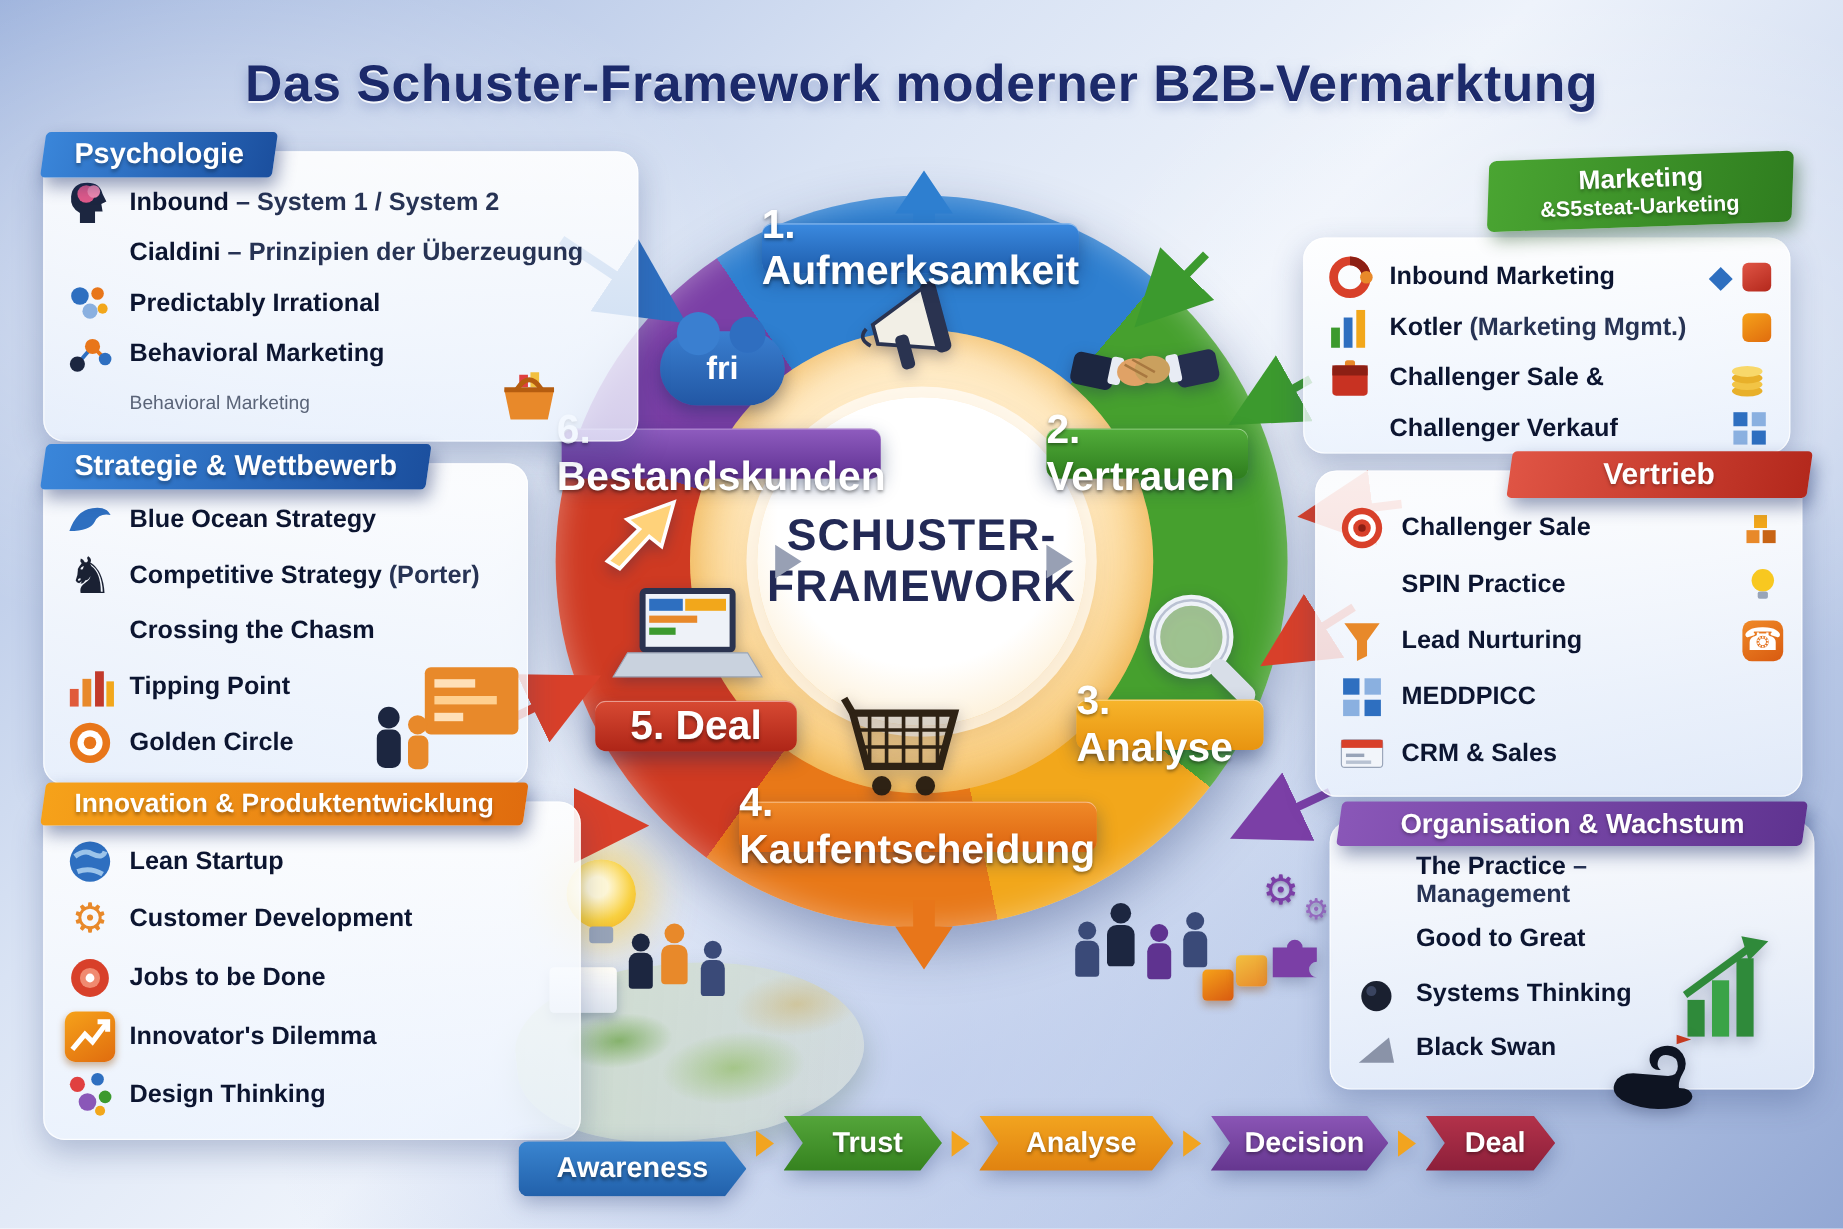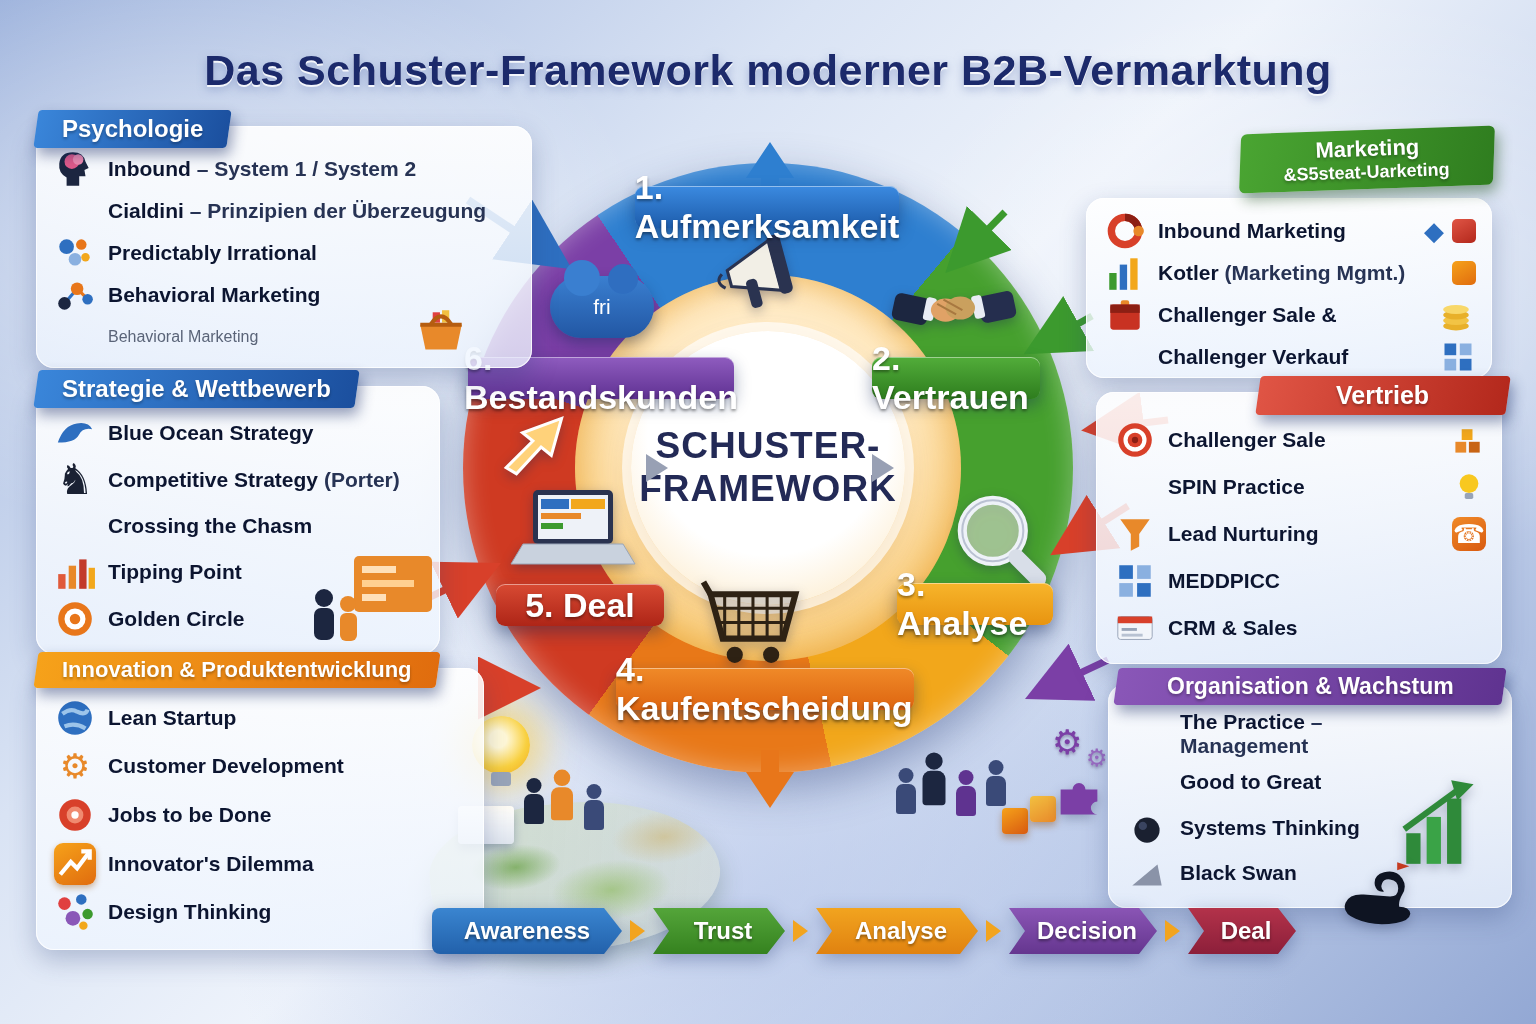--- a/index.html
+++ b/index.html
@@ -56,21 +56,21 @@
   .s6 { left:468px; top:357px; width:266px; background:linear-gradient(180deg,#8f5cbf,#5f3192); }
 
   .cloud {
     position:absolute; left:550px; top:276px; width:104px; height:62px; z-index:4;
     background:linear-gradient(180deg,#3a7fd0,#2257a4); border-radius:34px;
     display:flex; align-items:center; justify-content:center;
     box-shadow:0 6px 14px rgba(20,40,90,0.4);
   }
   .cloud::before { content:""; position:absolute; left:14px; top:-16px; width:36px; height:36px; border-radius:50%; background:#3a7fd0; }
   .cloud::after  { content:""; position:absolute; right:16px; top:-12px; width:30px; height:30px; border-radius:50%; background:#2f6ec0; }
-  .cloud span { position:relative; z-index:1; color:#fff; font-weight:normal; font-size:21px; }
+  .cloud span { position:relative; z-index:1; color:#fff; font-weight:bold; font-size:27px; }
 
   .circle-icon { position:absolute; z-index:3; }
   .ic-megaphone { left:712px; top:228px; width:104px; height:88px; }
   .ic-handshake { left:890px; top:266px; width:128px; height:84px; }
   .ic-magnifier { left:948px; top:486px; width:112px; height:112px; }
   .ic-cart      { left:700px; top:576px; width:112px; height:96px; }
   .ic-laptop    { left:506px; top:486px; width:132px; height:100px; }
   .ic-goldarrow { left:498px; top:406px; width:82px; height:72px; }
   .circle-icon svg { width:100%; height:100%; filter:drop-shadow(0 4px 6px rgba(30,40,80,0.35)); }
 
@@ -135,21 +135,21 @@
   .presentation-scene { position:absolute; left:302px; top:550px; width:138px; height:98px; z-index:7; }
 
   
   .flow-bar { position:absolute; left:432px; top:908px; display:flex; align-items:center; gap:8px; z-index:6;
     filter:drop-shadow(0 5px 9px rgba(30,50,110,0.35)); }
   .flow-seg { height:46px; display:flex; align-items:center; justify-content:center; color:#fff; font-weight:bold;
     font-size:24px; text-shadow:0 2px 3px rgba(0,0,0,0.4); padding:0 12px 0 20px;
     clip-path:polygon(0 0, calc(100% - 18px) 0, 100% 50%, calc(100% - 18px) 100%, 0 100%, 16px 50%); }
   .flow-seg.first { clip-path:polygon(0 0, calc(100% - 18px) 0, 100% 50%, calc(100% - 18px) 100%, 0 100%);
     border-radius:8px 0 0 8px; padding-left:12px; }
-  .f-awareness { width:190px; background:linear-gradient(180deg,#3a85d0,#2261ab); }
+  .f-awareness { width:190px; background:linear-gradient(180deg,#3a85d0,#2261ab);margin-top:43px; }
   .f-trust     { width:132px; background:linear-gradient(180deg,#54a53a,#35821f); }
   .f-analyse   { width:162px; background:linear-gradient(180deg,#f2a41f,#e08210); }
   .f-decision  { width:148px; background:linear-gradient(180deg,#8a55b5,#65368f); }
   .f-deal      { width:108px; background:linear-gradient(180deg,#b3324a,#8c1f3a); }
   .flow-arrow { width:0; height:0; border-top:11px solid transparent; border-bottom:11px solid transparent;
     border-left:15px solid #f2a41f; }
 
   
   .overlay { position:absolute; left:0; top:0; z-index:4; pointer-events:none; }
 

